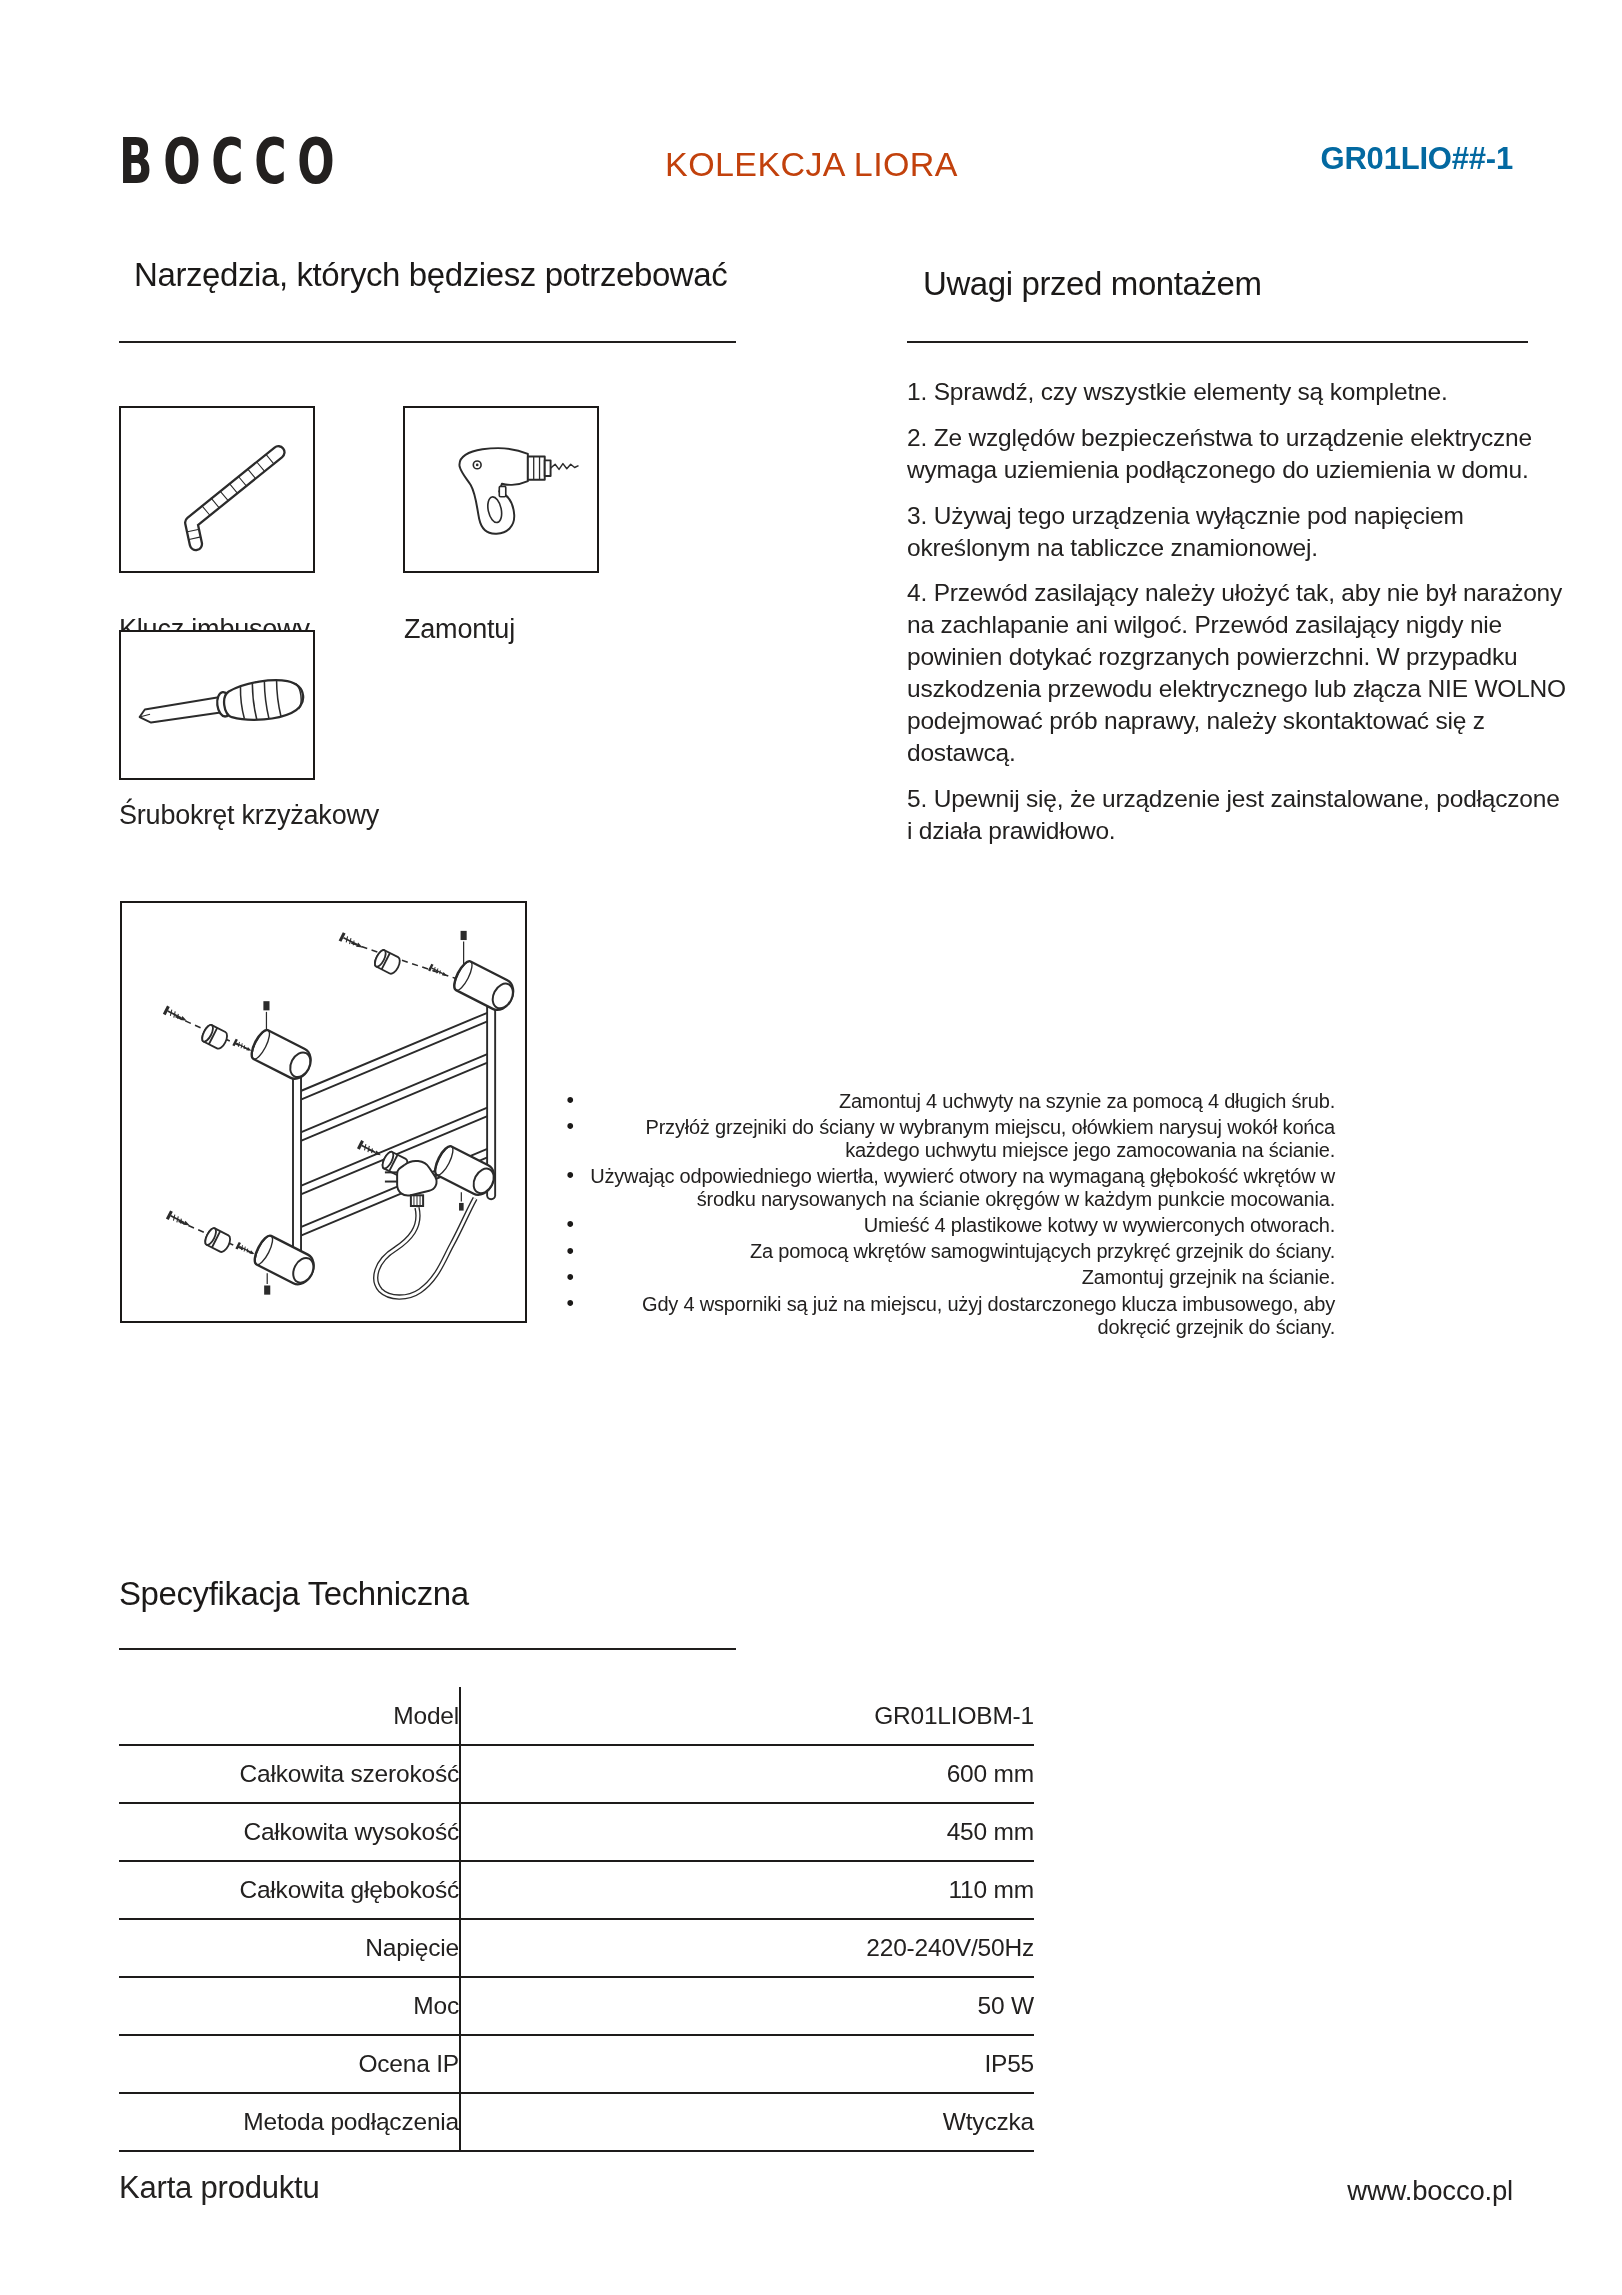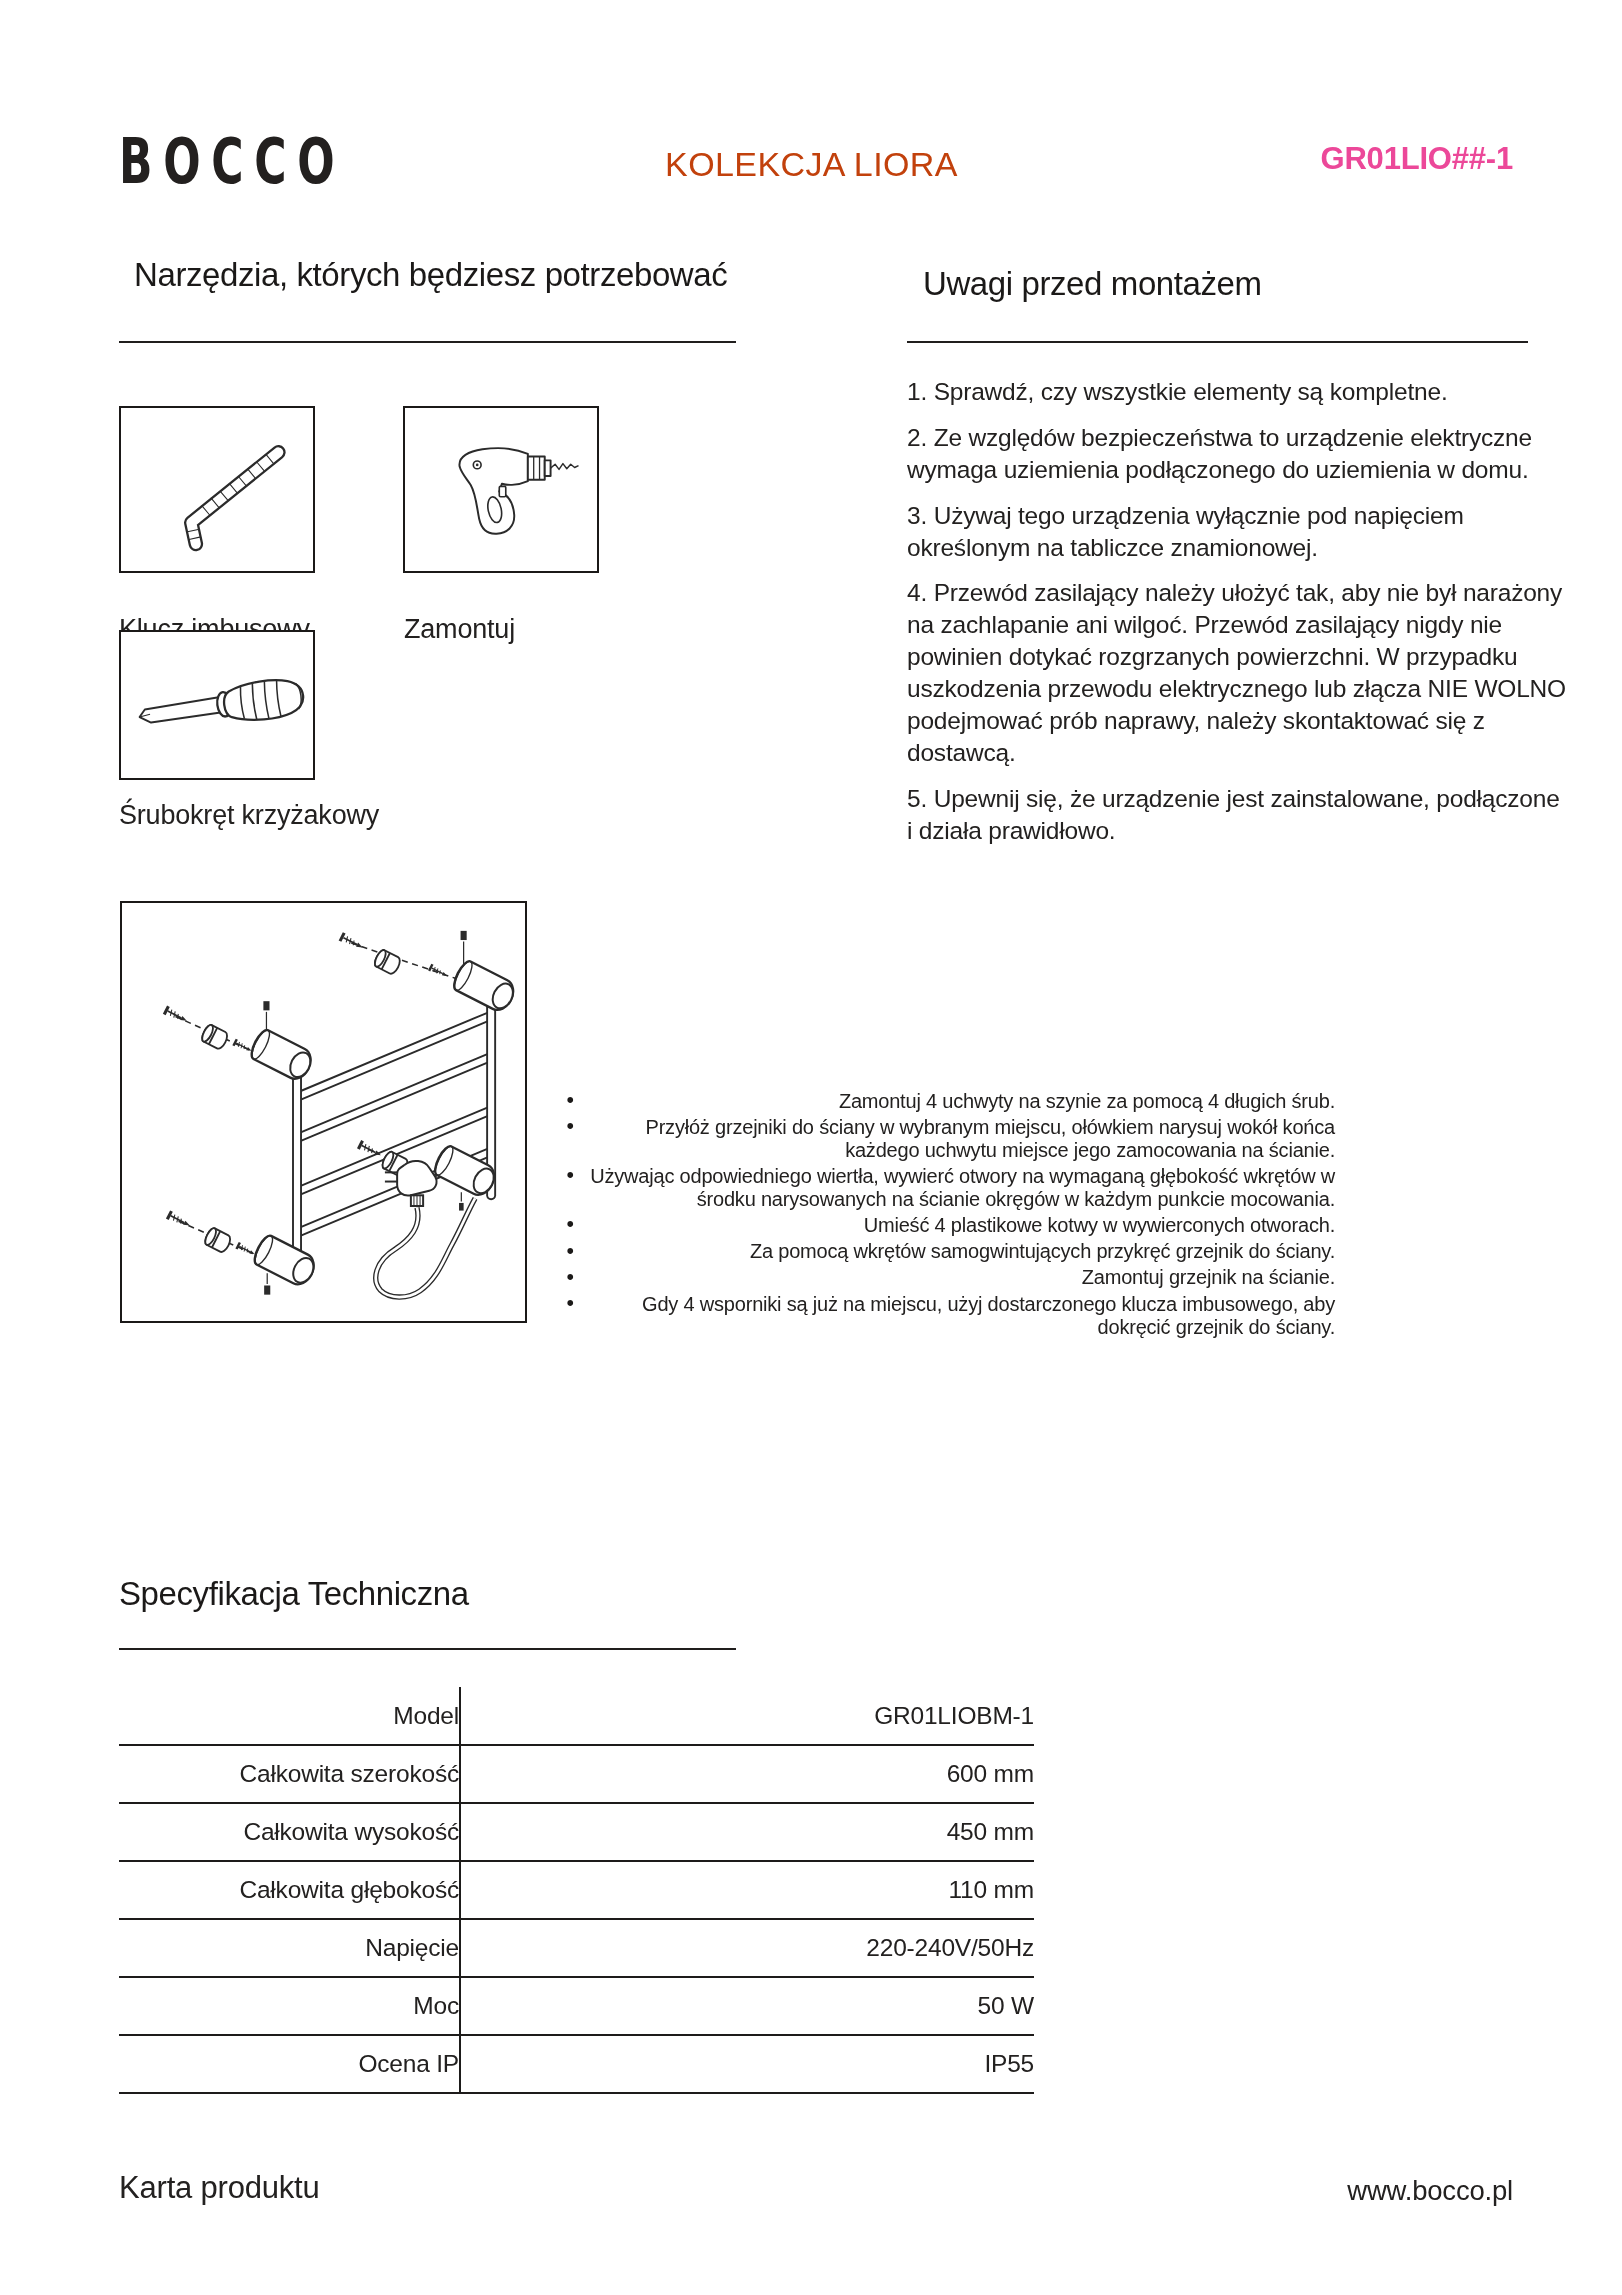--- a/index.html
+++ b/index.html
@@ -9,21 +9,21 @@
     letter-spacing:-0.2px;
   }
   .abs{position:absolute;}
   
   .logo-text{
     display:inline-block;font-family:"DejaVu Sans",sans-serif;font-weight:bold;
     font-size:44px;letter-spacing:10.7px;transform:scaleY(1.42);transform-origin:left top;
     color:#23201f;white-space:nowrap;
   }
   .collection{left:0;right:0;top:145px;text-align:center;font-size:34px;color:#c2410c;letter-spacing:0.4px;}
-  .product-code{right:110px;top:141px;font-size:31px;font-weight:bold;color:#ec4899;}
+  .product-code{right:110px;top:141px;font-size:31px;font-weight:bold;color:#0369a1;}
   
   .sec-title{font-size:33px;font-weight:400;color:#1b1918;letter-spacing:-0.4px;white-space:nowrap;}
   .sec-rule{height:2.3px;background:#201e1d;}
   
   .tool-box{border:2.3px solid #1b1918;background:#fff;box-sizing:border-box;}
   .tool-label{font-size:27px;color:#232120;white-space:nowrap;}
   
   .notes{width:662px;}
   .notes p{margin:0 0 13.8px 0;font-size:24.5px;line-height:32px;color:#232120;}
   
@@ -253,19 +253,23 @@
       <div class="spec-value">220-240V/50Hz</div>
     </div>
     <div class="spec-row">
       <div class="spec-label">Moc</div>
       <div class="spec-value">50 W</div>
     </div>
     <div class="spec-row">
       <div class="spec-label">Ocena IP</div>
       <div class="spec-value">IP55</div>
     </div>
+    <div class="spec-row">
+      <div class="spec-label">Metoda podłączenia</div>
+      <div class="spec-value">Wtyczka</div>
+    </div>
   </div>
 
   <div class="abs footer-left">Karta produktu</div>
   <div class="abs footer-right">www.bocco.pl</div>
 
 </div>
 
 
 </body></html>

